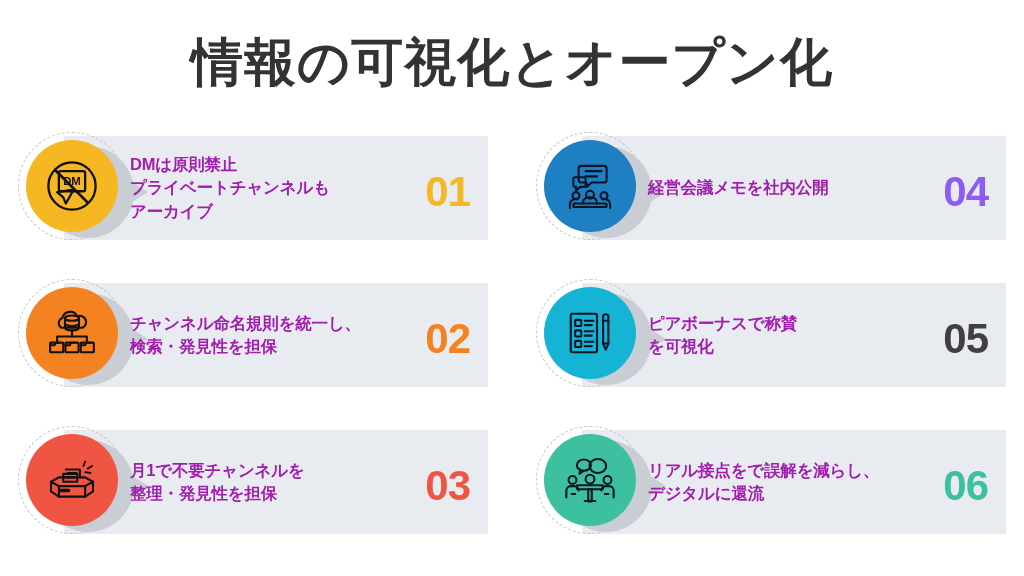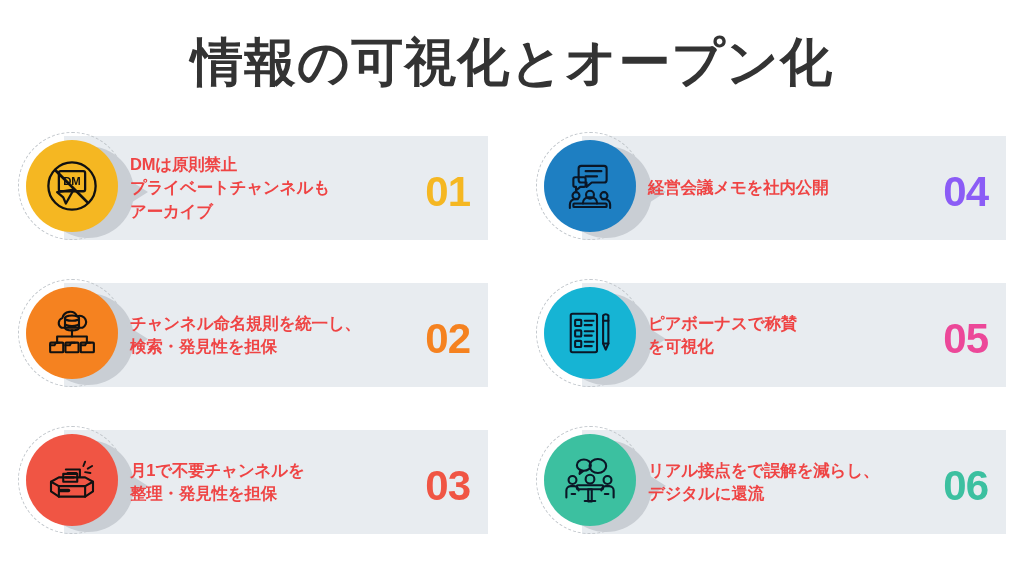--- a/index.html
+++ b/index.html
@@ -128,21 +128,21 @@
     position: absolute;
     left: 112px;
     top: 8px;
     width: 250px;
     height: 104px;
     display: flex;
     flex-direction: column;
     justify-content: center;
     font-size: 16.5px;
     font-weight: 700;
-    color: #ef4444;
+    color: #a21caf;
     line-height: 1.42;
     letter-spacing: -0.2px;
   }
   .text .line { white-space: nowrap; }
 
   
   .num {
     position: absolute;
     right: 18px;
     top: 12px;
@@ -301,21 +301,21 @@
               <path d="M47 12a4 4 0 0 1 6 0v32l-3 7-3-7z"></path>
               <line x1="47" y1="44" x2="53" y2="44"></line>
               <line x1="47" y1="18" x2="53" y2="18"></line>
             </svg>
           </span>
         </div>
         <div class="text">
           <div class="line">ピアボーナスで称賛</div>
           <div class="line">を可視化</div>
         </div>
-        <div class="num" style="color:#ec4899">05</div>
+        <div class="num" style="color:#404040">05</div>
       </div>
 
       <div class="item row3">
         <div class="band"></div>
         <div class="ring"></div>
         <div class="shadow-disc"></div>
         <div class="pointer"></div>
         <div class="disc" style="background:#3CC0A0">
           <span>
             <svg viewBox="0 0 64 64" fill="none" stroke="#0a1626" stroke-width="2.4" stroke-linecap="round" stroke-linejoin="round">

